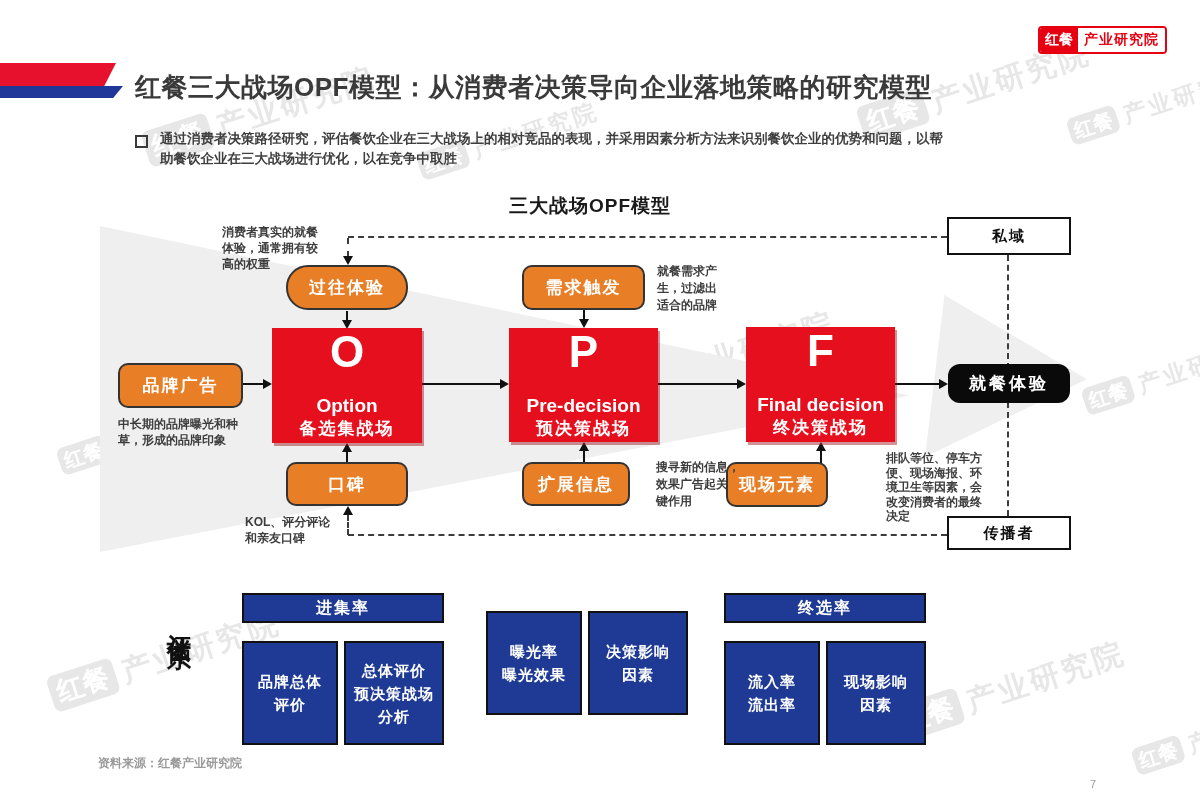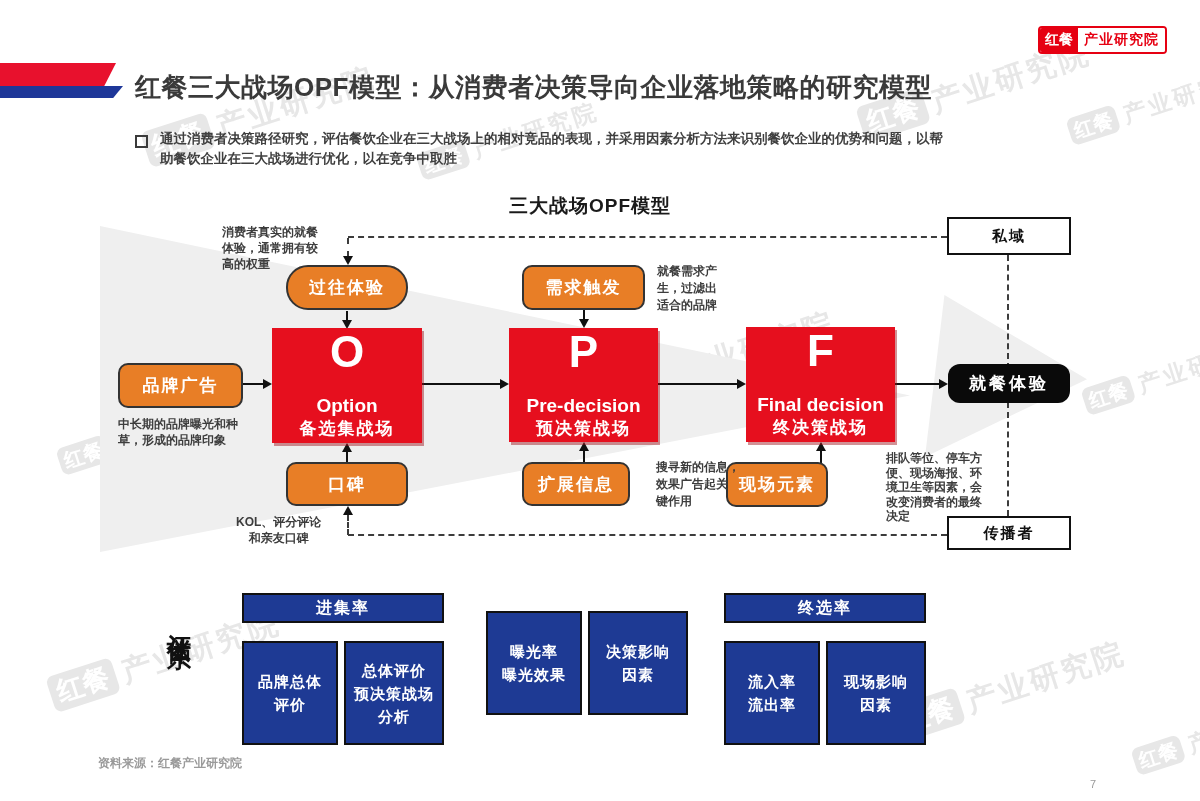--- a/index.html
+++ b/index.html
@@ -67,21 +67,21 @@
   .wb-spreader{left:947px;top:516px;width:124px;height:34px;}
   .bbox{position:absolute;left:948px;top:364px;width:122px;height:39px;background:#0a0a0a;
         border-radius:12px;color:#fff;font-size:17px;font-weight:800;letter-spacing:3px;
         display:flex;align-items:center;justify-content:center;z-index:3;}
 
   .anno{position:absolute;font-size:12px;line-height:16px;color:#3d3d3d;font-weight:600;
         white-space:pre-line;}
   .anno.tight{line-height:14.5px;}
   .an-past{left:222px;top:224px;}
   .an-brand{left:118px;top:416px;}
-  .an-wom{left:236px;top:514px;text-align:center;}
+  .an-wom{left:245px;top:514px;}
   .an-demand{left:657px;top:263px;line-height:17px;}
   .an-expand{left:656px;top:459px;line-height:17px;}
   .an-onsite{left:886px;top:451px;width:118px;}
 
   
   .hline{position:absolute;height:2px;background:#111;}
   .vline{position:absolute;width:2px;background:#111;}
   .dash-h{position:absolute;border-top:2px dashed #3c3c3c;}
   .dash-v{position:absolute;border-left:2px dashed #3c3c3c;}
   .ah-r{position:absolute;width:0;height:0;border-top:5px solid transparent;

